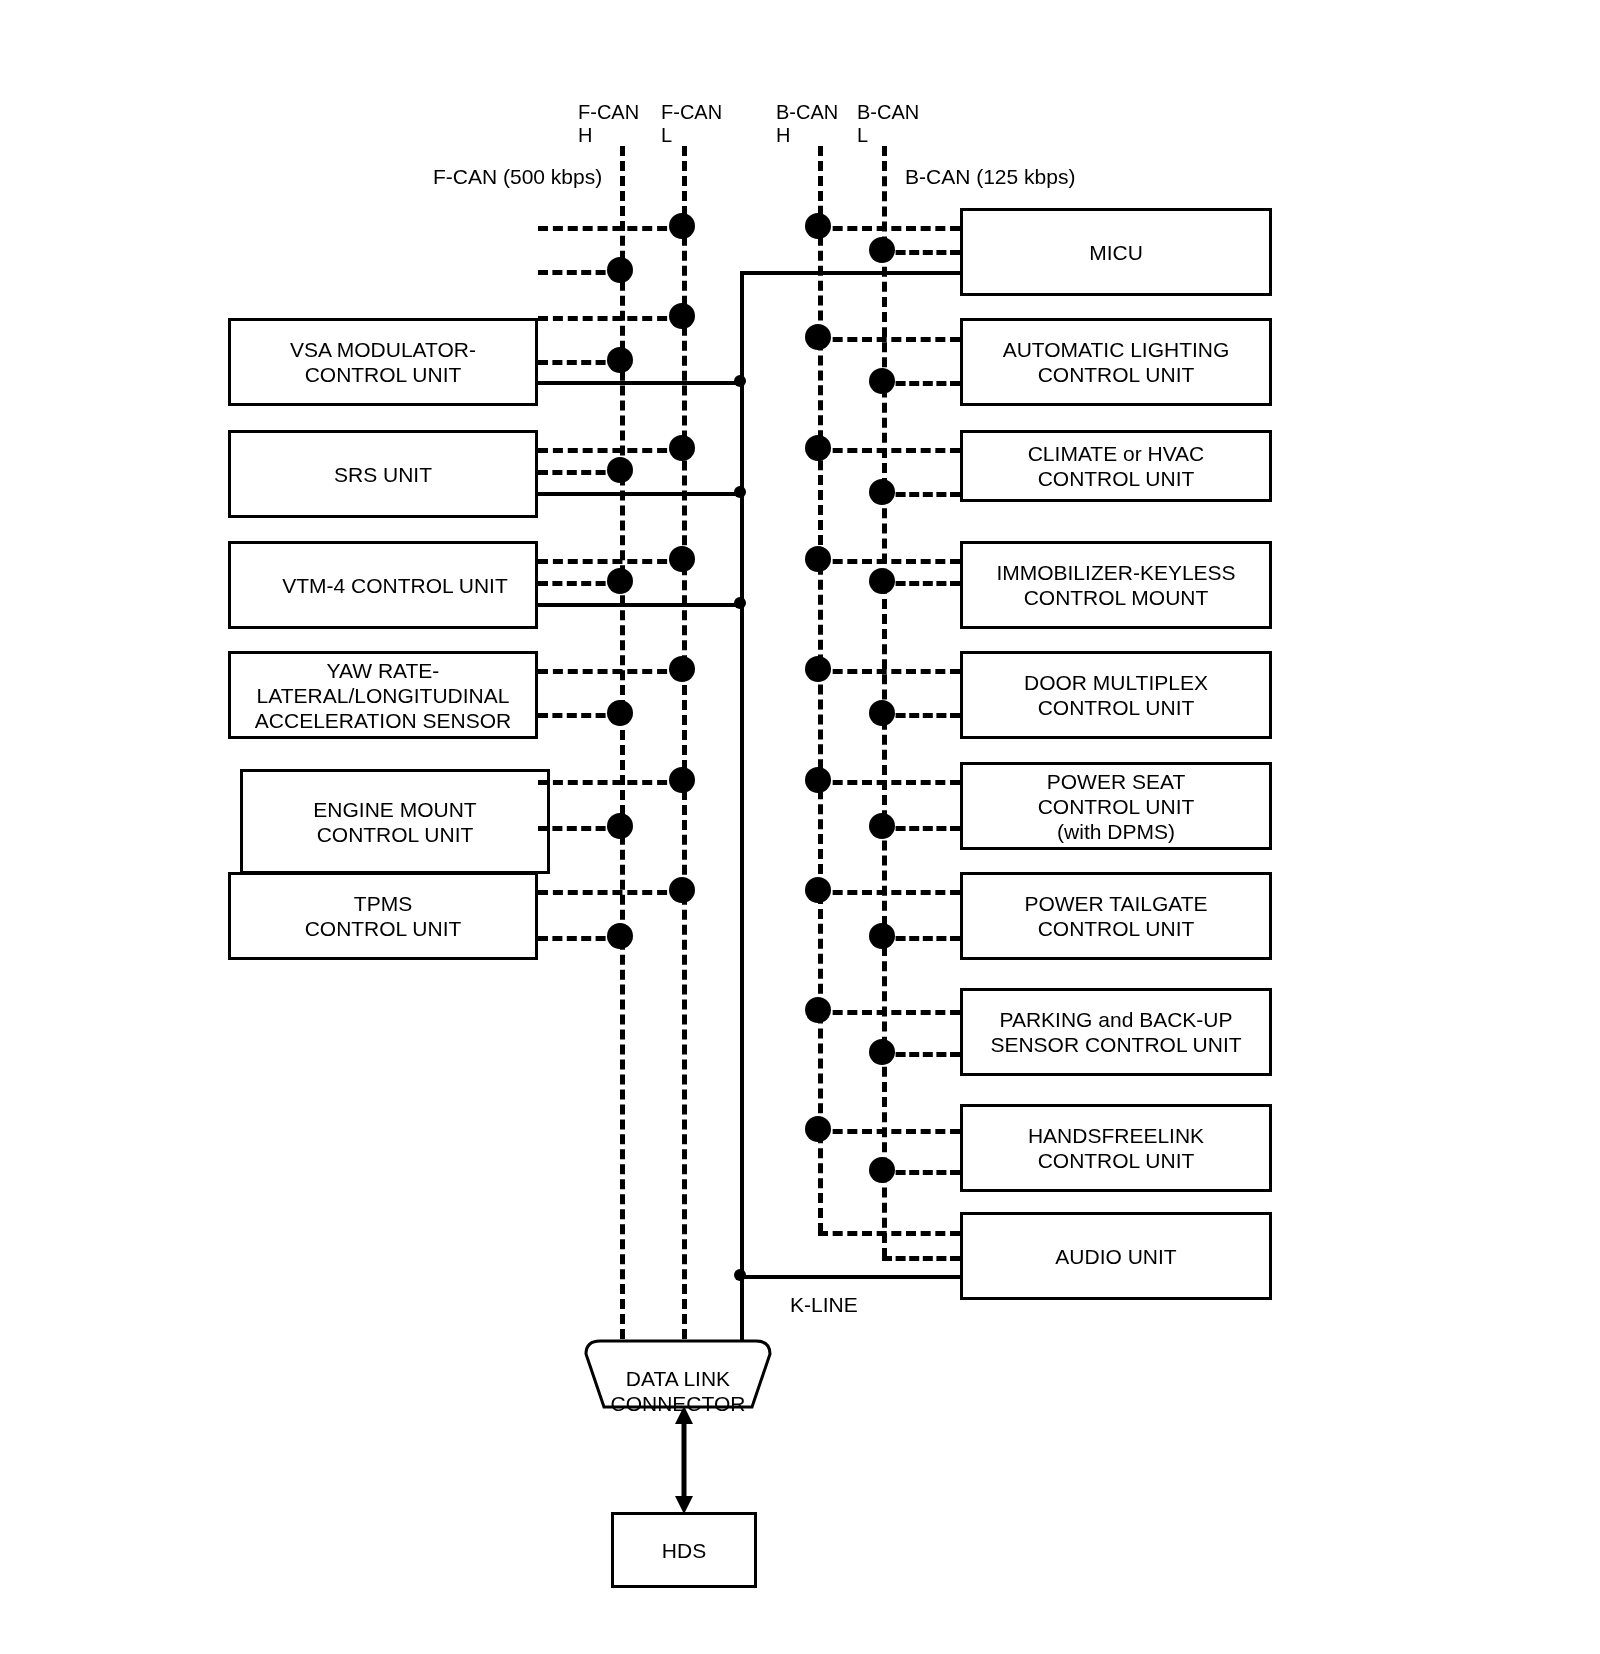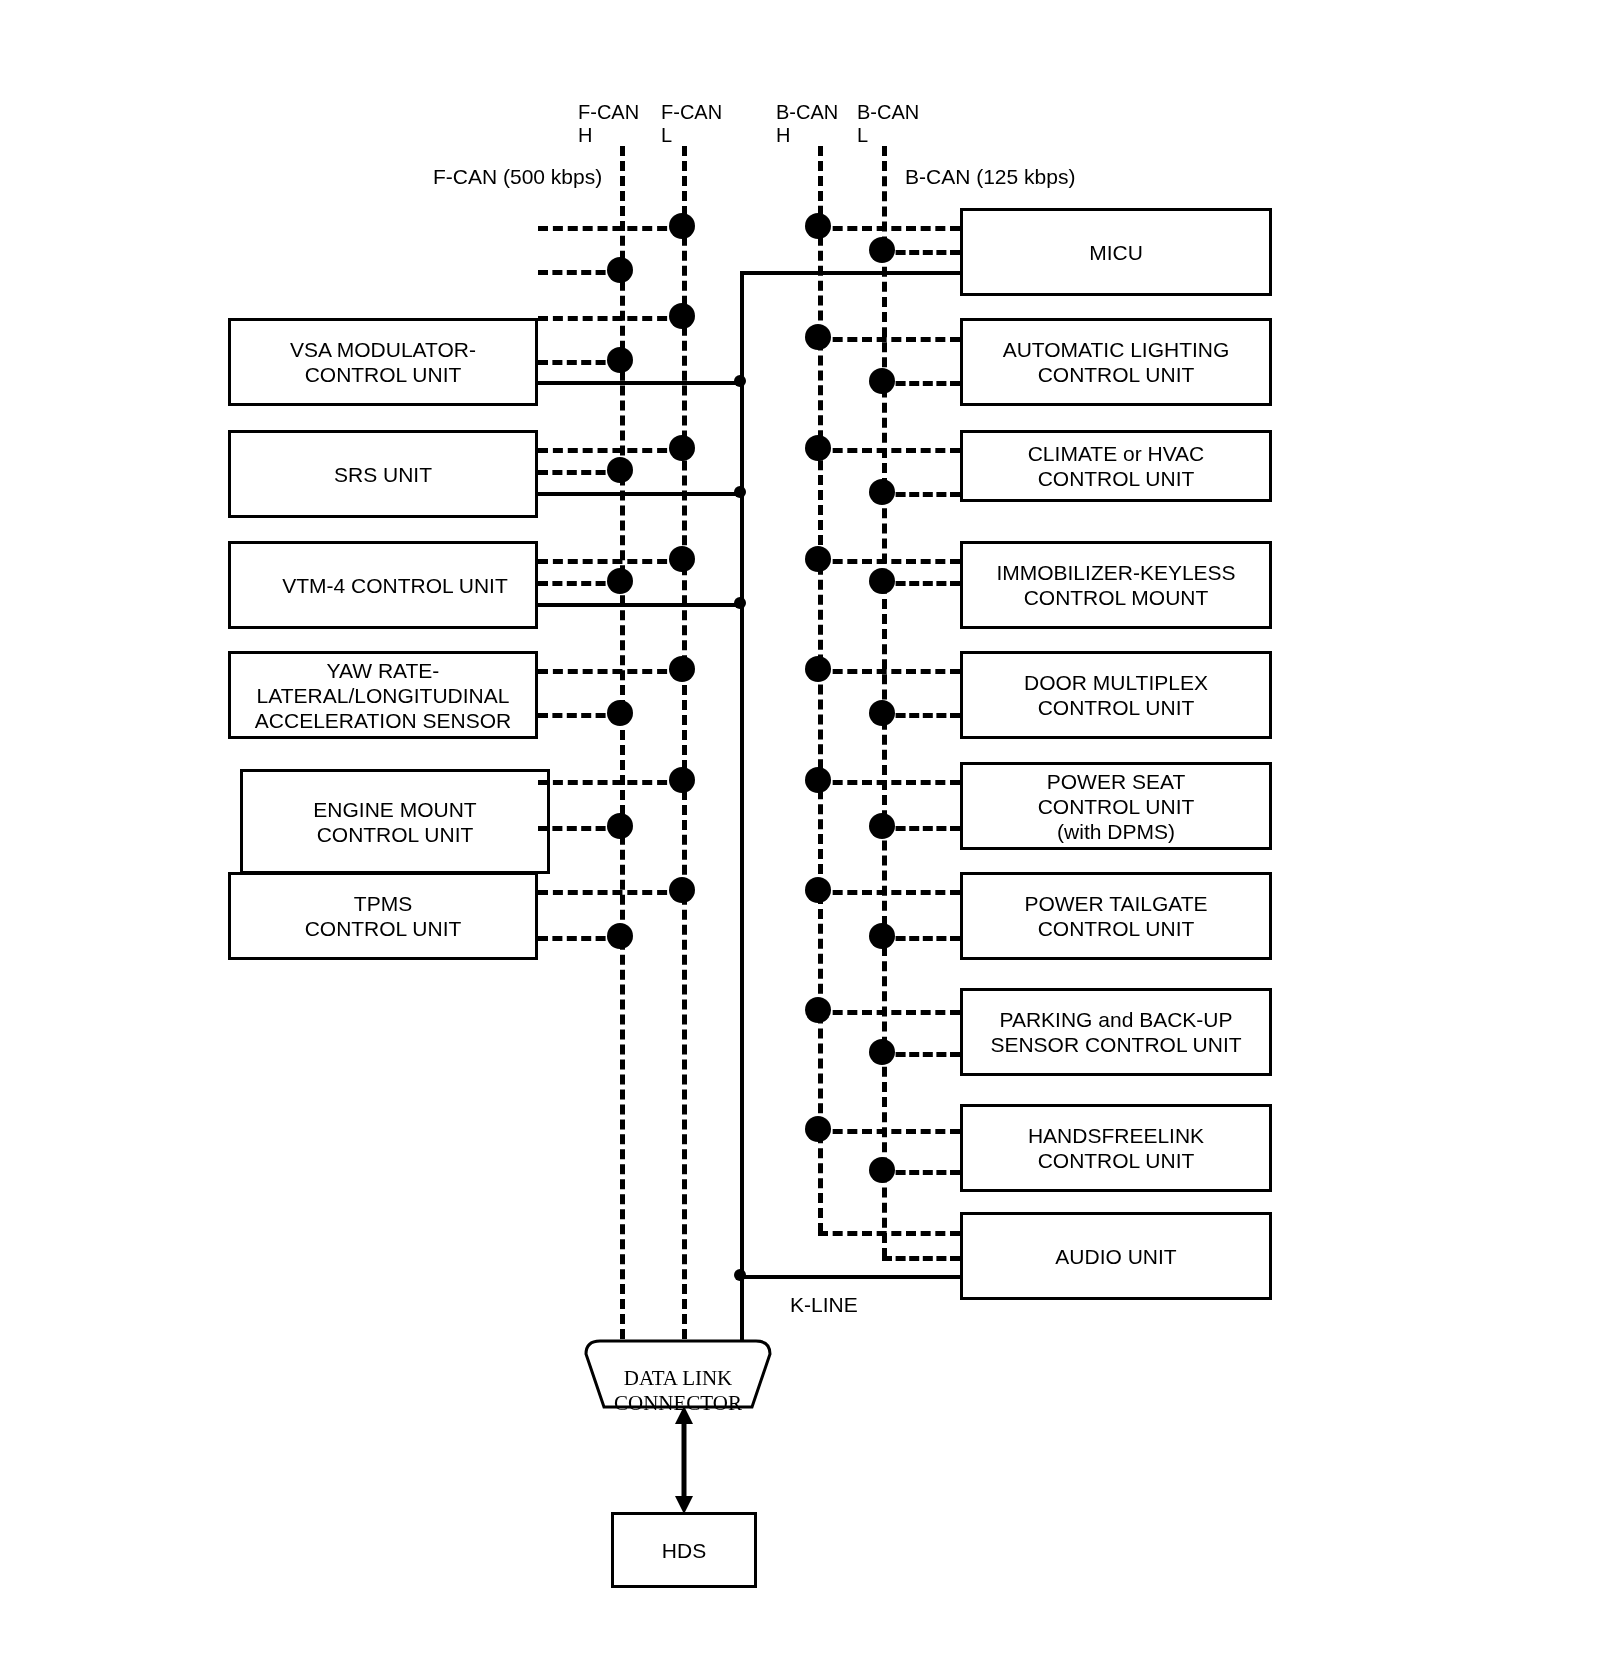--- a/index.html
+++ b/index.html
@@ -20,21 +20,21 @@
   .vbus{position:absolute;width:0;border-left:5px dashed #000;}
   .hstub{position:absolute;height:0;border-top:5px dashed #000;}
   .solid-v{position:absolute;width:0;border-left:4px solid #000;}
   .solid-h{position:absolute;height:0;border-top:4px solid #000;}
 
   .dot{position:absolute;width:26px;height:26px;border-radius:50%;background:#000;
        margin-left:-13px;margin-top:-13px;}
   .jdot{position:absolute;width:12px;height:12px;border-radius:50%;background:#000;
        margin-left:-6px;margin-top:-6px;}
 
-  .dlc{position:absolute;font-family:Liberation Serif, serif;}
+  .dlc{position:absolute;}
   .dlc svg{display:block;}
   .dlc .dlc-text{position:absolute;left:0;right:0;top:28px;text-align:center;
        font-size:21px;line-height:25px;white-space:pre-line;}
 
   .kline-lbl{position:absolute;font-size:21px;margin-left:40px;}
   .arrow{position:absolute;}
 </style>
 </head>
 <body>
 

